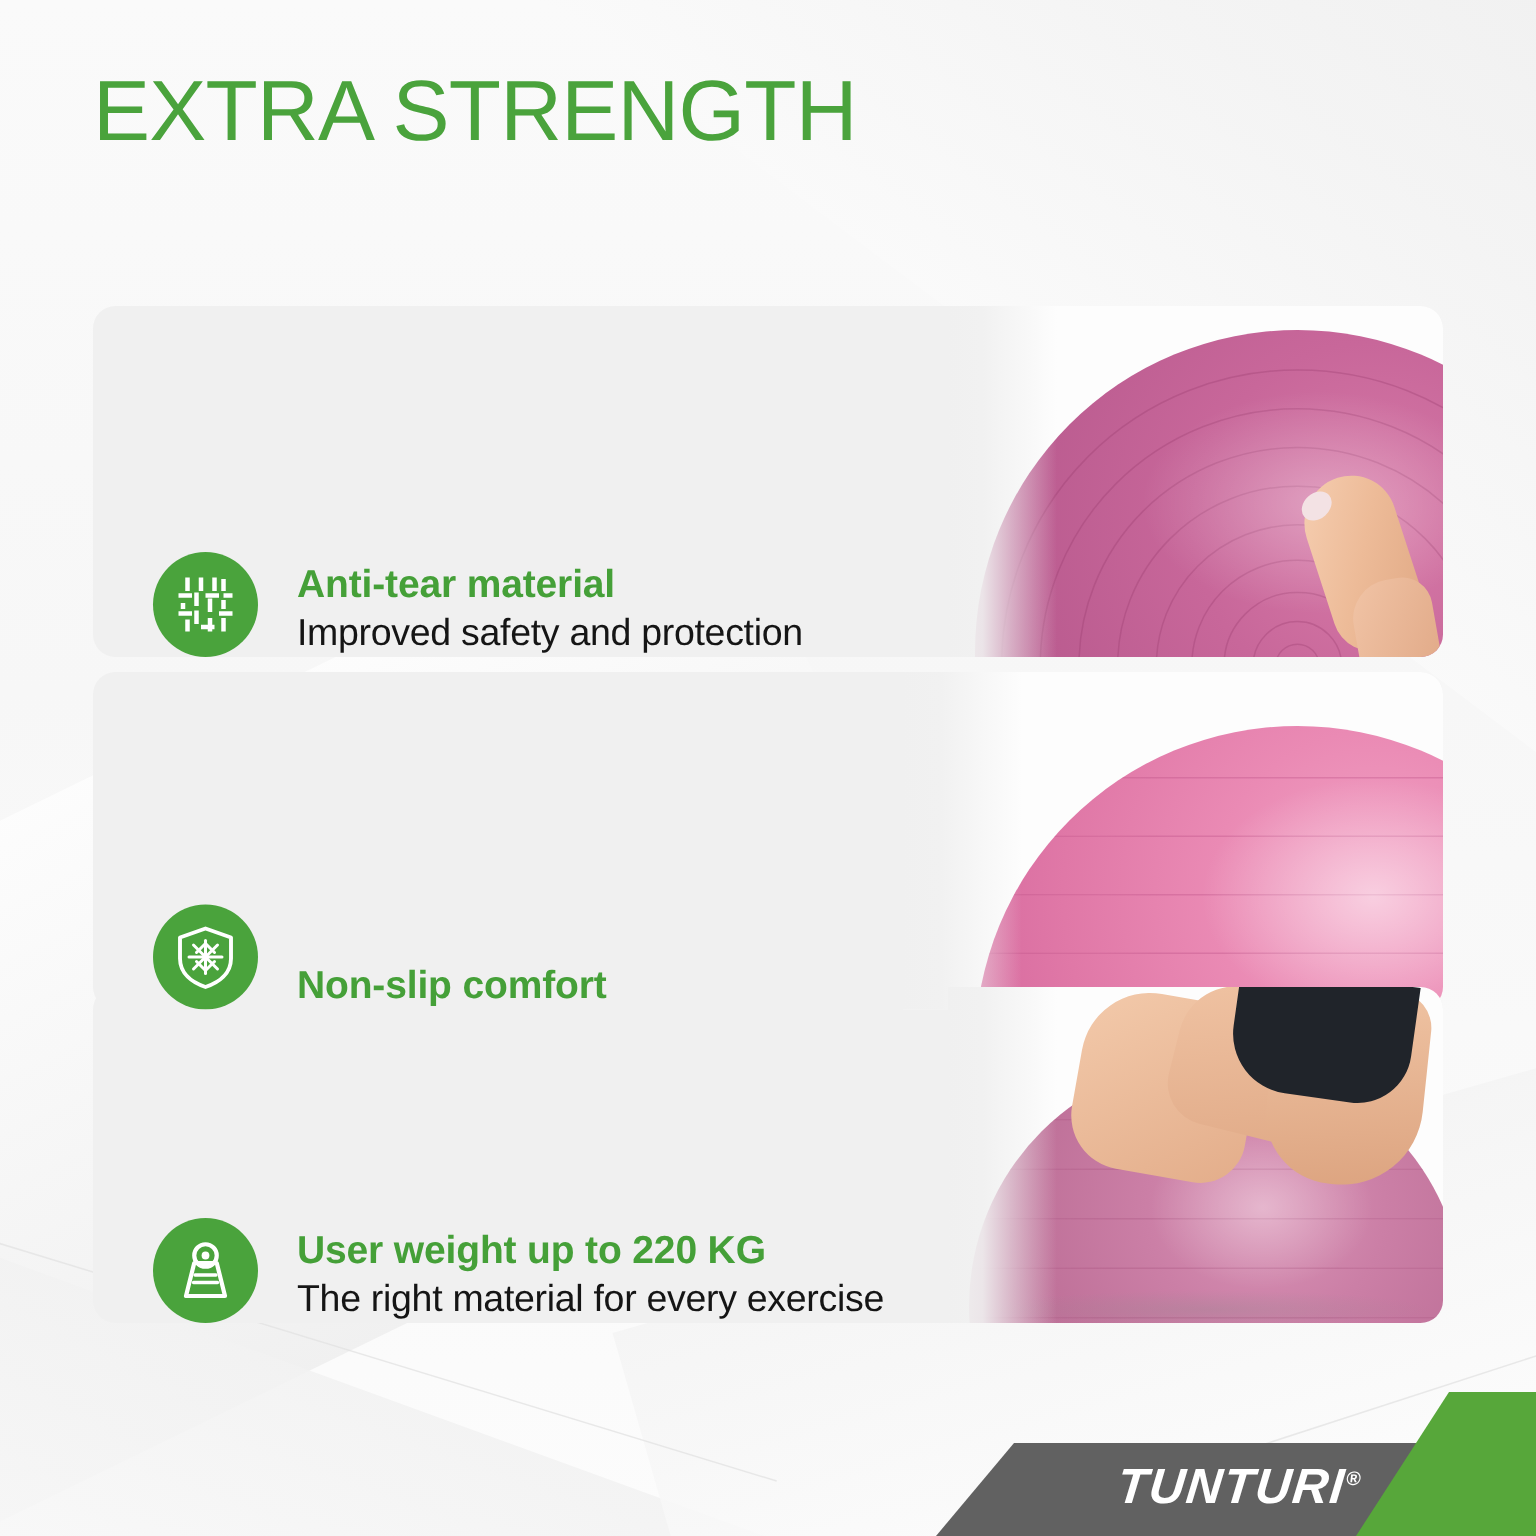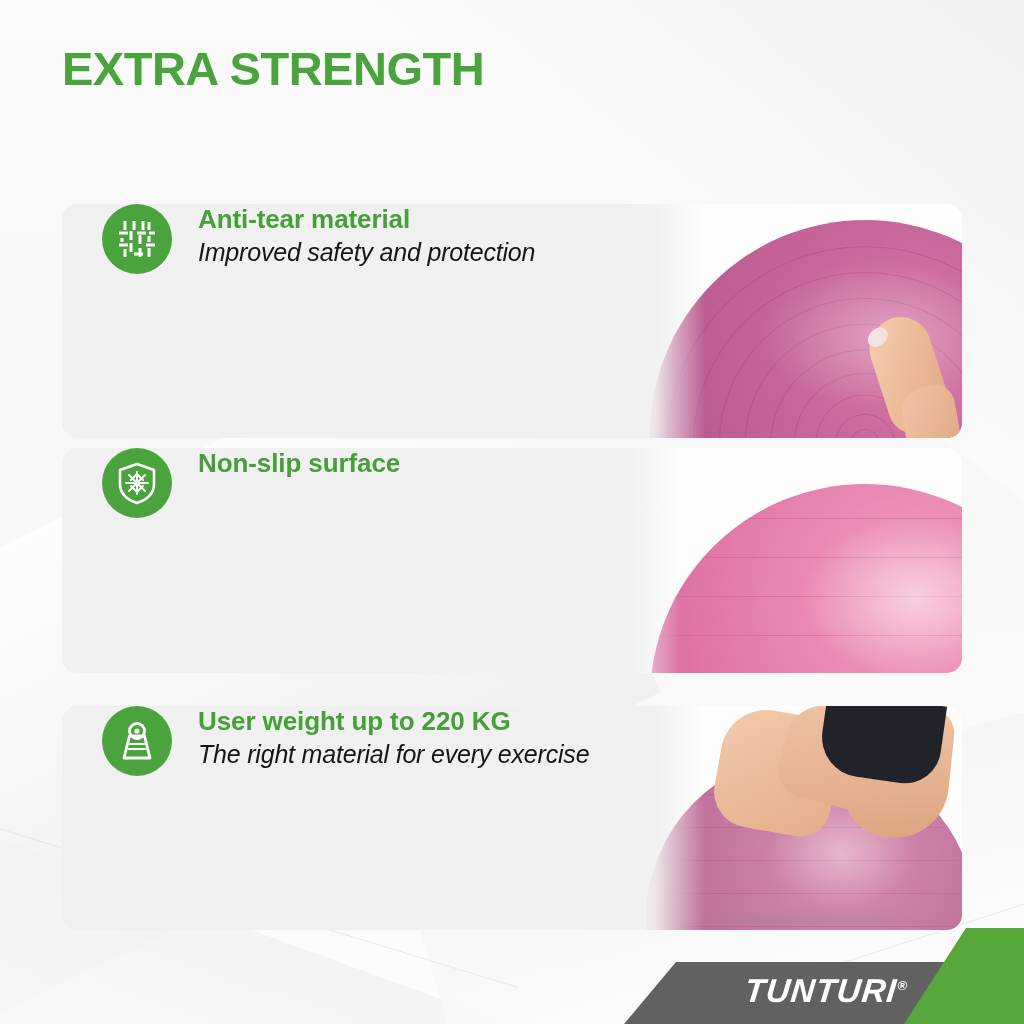--- a/index.html
+++ b/index.html
@@ -30,53 +30,53 @@
   .streak.s4{ width:900px; height:240px; right:-300px; top:760px;
       transform:rotate(-16deg);
       background:linear-gradient(180deg,#f4f4f4 0%,#fcfcfc 100%); }
   .hairline{ position:absolute; height:1px; background:#e2e2e2; opacity:.75; }
   .hairline.h1{ width:560px; left:-30px; top:905px; transform:rotate(17deg); }
   .hairline.h2{ width:420px; left:640px; top:960px; transform:rotate(-18deg); }
 
   
   .headline{
     position:absolute; left:62px; top:46px;
-    font-size:47px; line-height:.99; font-weight:700;
+    font-size:57px; line-height:.99; font-weight:400;
     letter-spacing:-.5px;
   }
   .headline .l1{ color:#4aa33c; display:block; }
   .headline .l2{ color:#121212; display:block; }
 
   
   .card{
     position:absolute; left:62px; width:900px;
     background:#f0f0f0; border-radius:15px; overflow:hidden;
   }
   #card-1{ top:204px; height:234px; }
   #card-2{ top:448px; height:225px; }
-  #card-3{ top:706px; height:224px; }
+  #card-3{ top:658px; height:224px; }
 
   .card-inner{ position:relative; width:100%; height:100%; display:flex;
-    align-items:flex-start; }
+    align-items:flex-end; }
 
   
   .badge{
     flex:0 0 auto; width:70px; height:70px; border-radius:50%;
     background:#4aa33c; margin-left:40px;
     display:flex; align-items:center; justify-content:center;
     position:relative; z-index:3;
   }
   .badge svg{ display:block; }
 
   
   .txt{ margin-left:26px; position:relative; z-index:3; max-width:530px; }
   .c-title{ color:#45a038; font-size:26px; font-weight:700; line-height:1.22;
     letter-spacing:-.1px; }
   .c-sub{ color:#151515; font-size:25px; font-weight:400; line-height:1.26;
-    letter-spacing:-.2px; margin-top:1px;font-style:italic; }
+    letter-spacing:-.2px; margin-top:1px; }
 
   
   .photo{ position:absolute; top:0; right:0; height:100%; overflow:hidden; z-index:1; }
   #photo-1{ width:330px; }
   #photo-2{ width:360px; }
   #photo-3{ width:330px; }
   .photo-bg{ position:absolute; inset:0; background:#fdfdfd; }
 
   
   .ball1{
@@ -307,21 +307,21 @@
           <line x1="10" y1="22" x2="32" y2="22"></line>
           <line x1="15" y1="19" x2="21" y2="13"></line>
           <line x1="27" y1="19" x2="21" y2="13"></line>
           <line x1="15" y1="25" x2="21" y2="31"></line>
           <line x1="27" y1="25" x2="21" y2="31"></line>
         </g>
       </svg>
     </div>
 
     <div class="txt">
-      <div class="c-title">Non-slip surface</div>
+      <div class="c-title">Non-slip comfort</div>
     </div>
 
   </div>
 </section>
 
 <section class="card" id="card-3">
   <div class="card-inner">
 
     <div class="photo" id="photo-3">
       <div class="photo-bg"></div>

